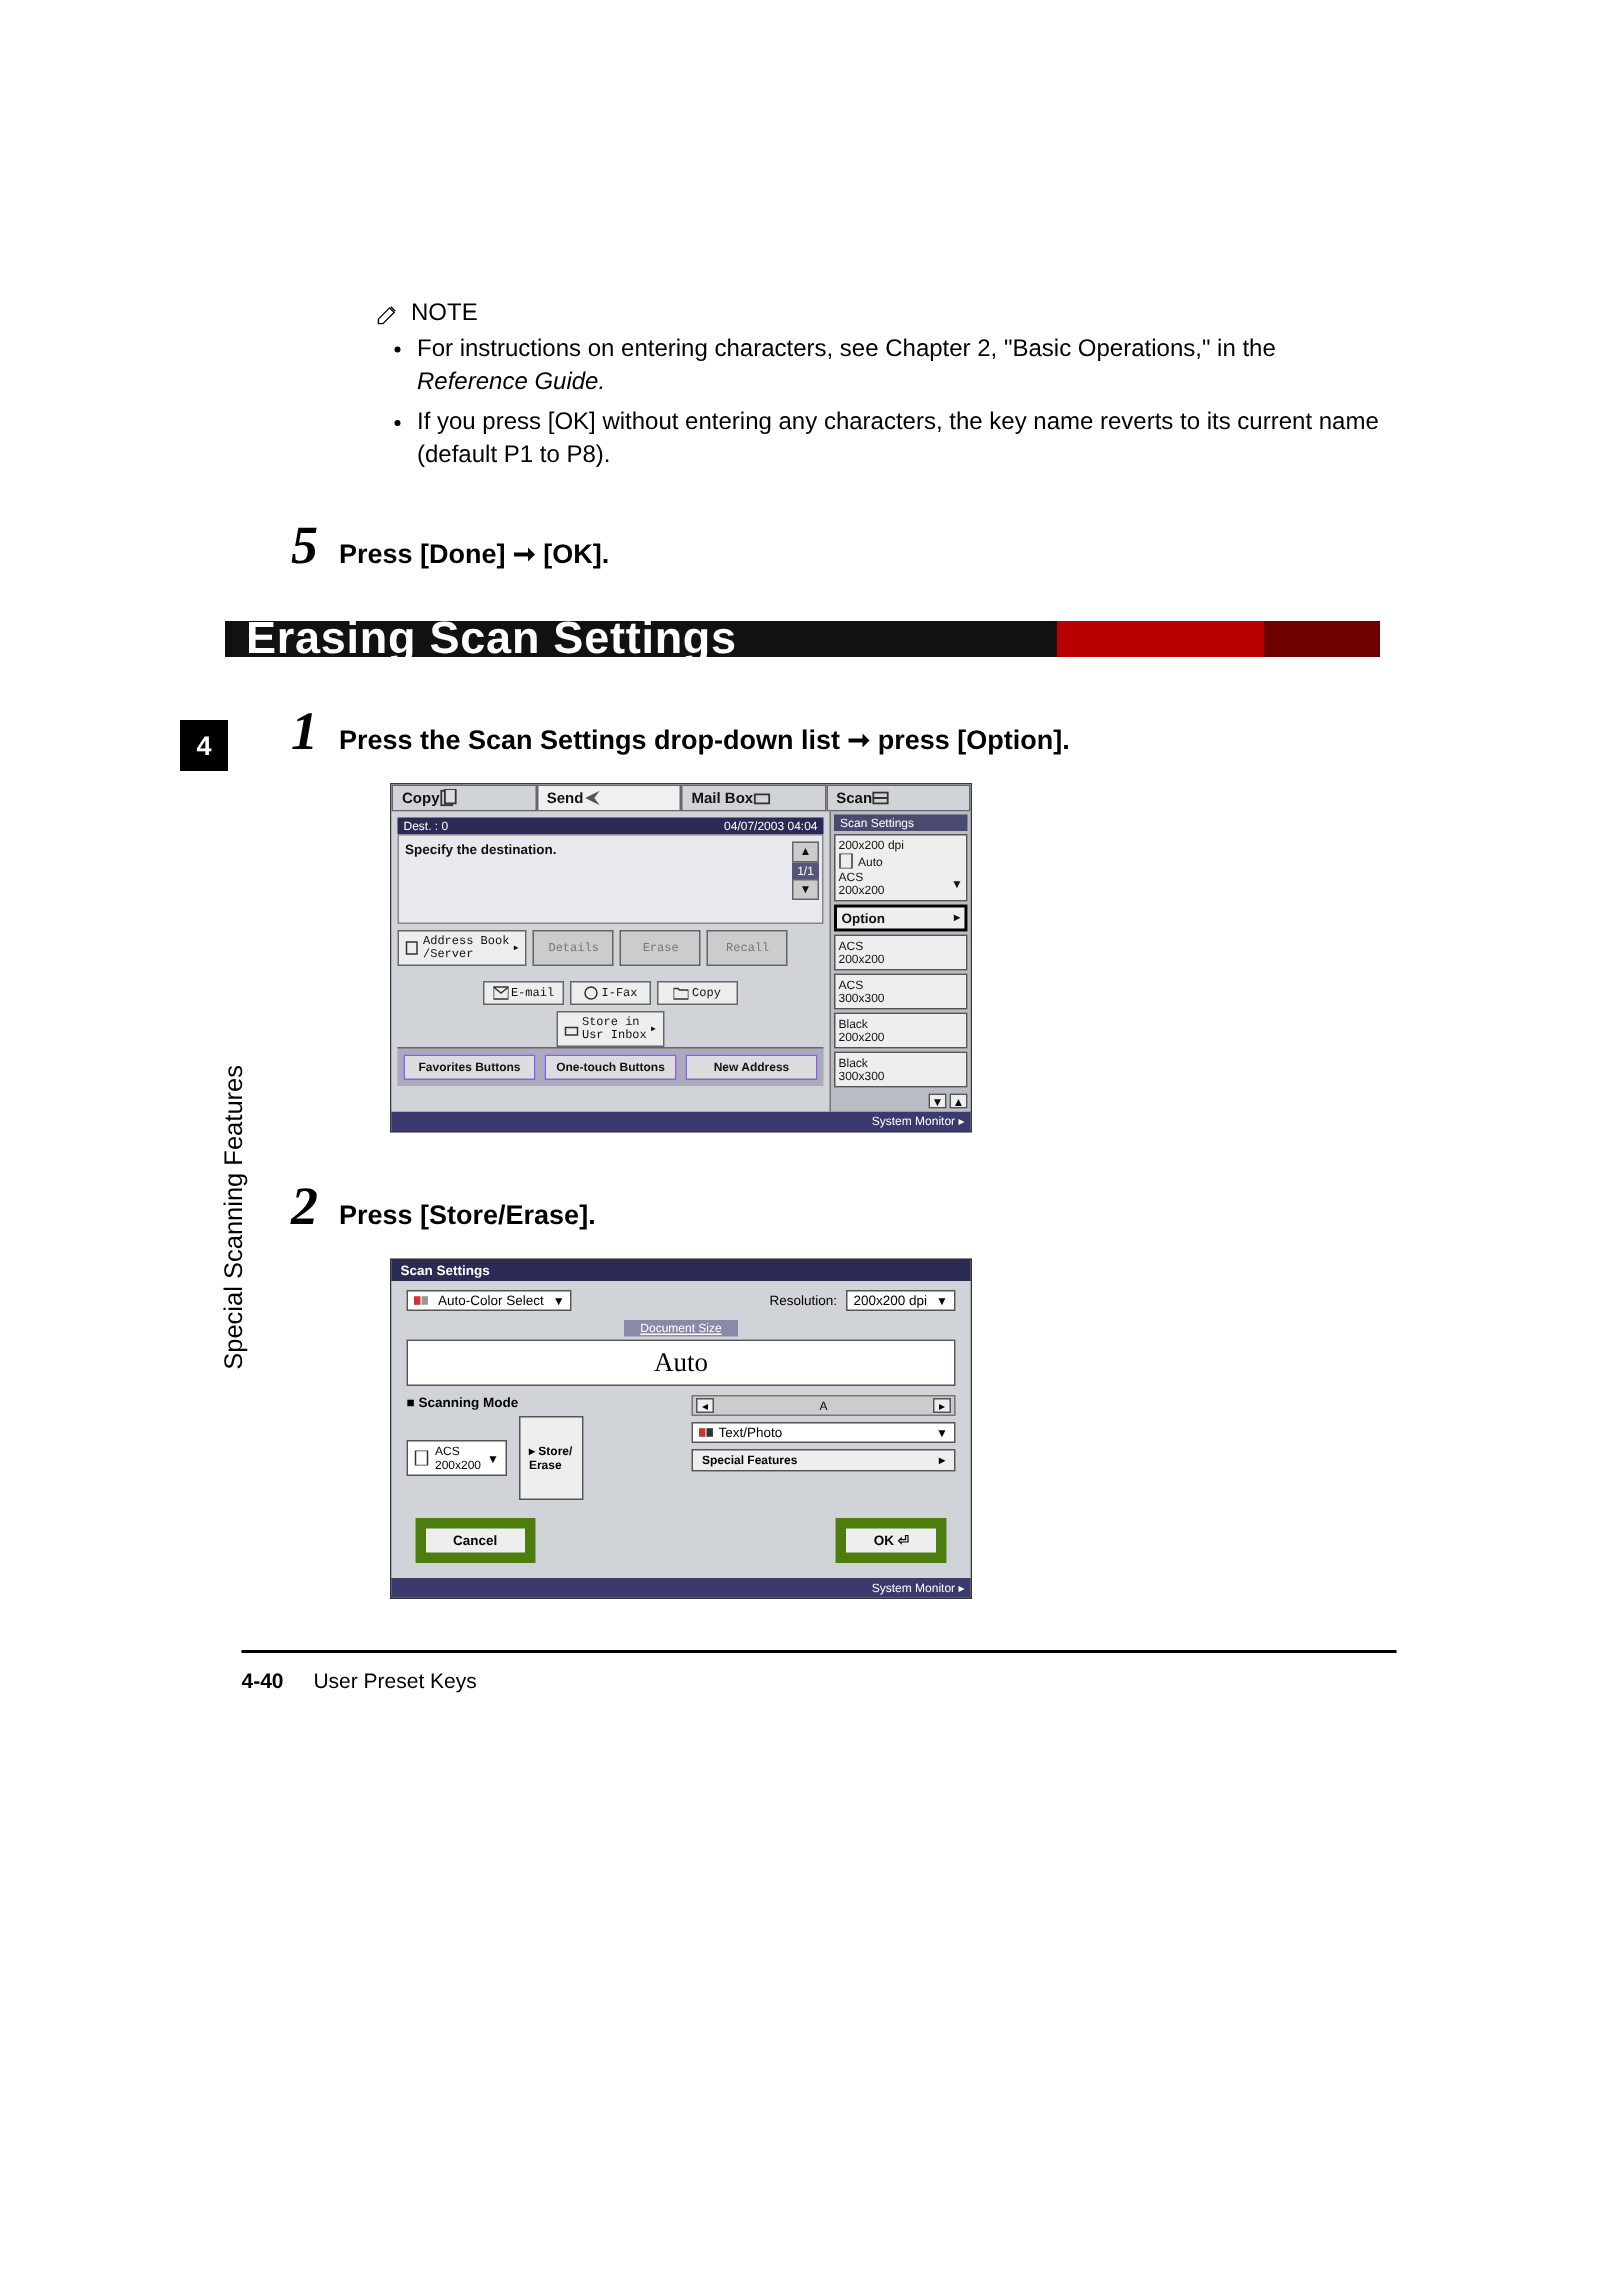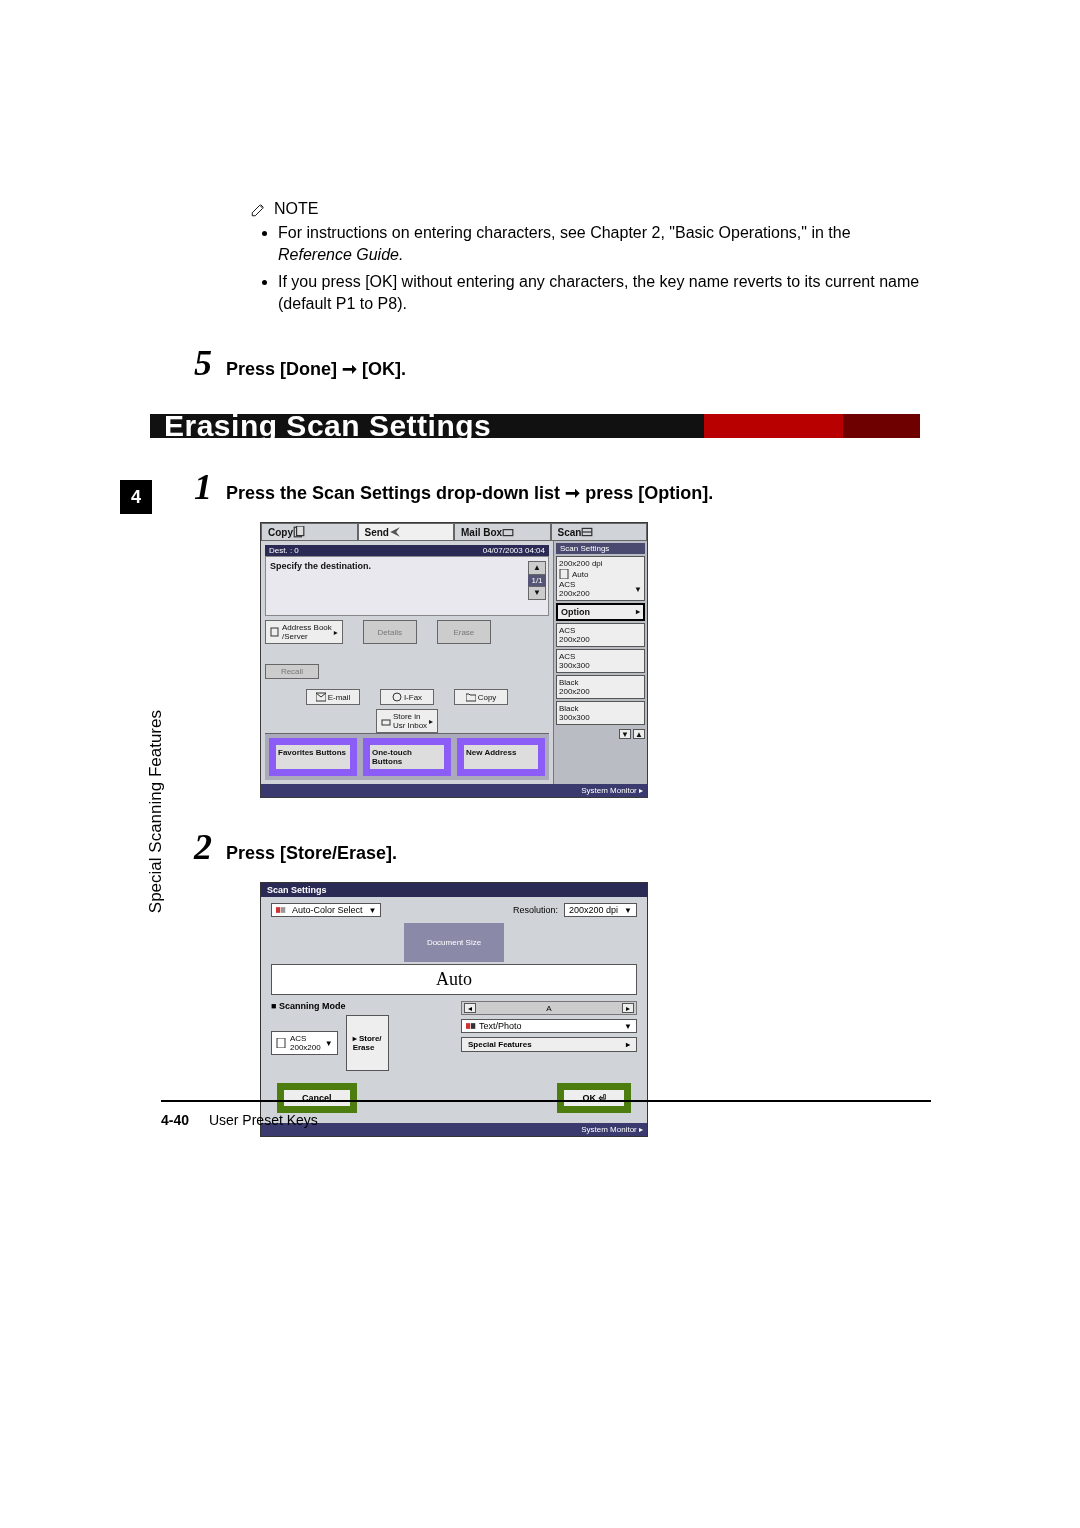--- a/index.html
+++ b/index.html
@@ -164,21 +164,21 @@
   .scrollbtn {
     width: 18px; height: 14px;
     background: #ccc; border: 1px solid #666;
     font-size: 8px; text-align: center; line-height: 12px;
   }
   .pagecount {
     background: #557; color: #fff;
     font-size: 8px; text-align: center;
     padding: 1px 0;
   }
-  .btnrow { display: flex; gap: 20px; margin-top: 4px; flex-wrap: wrap; }
+  .btnrow { display: flex; gap: 4px; margin-top: 4px; flex-wrap: wrap; font-family: Liberation Mono, monospace; }
   .sbtn {
     background: #eee;
     border: 1px solid #666;
     padding: 2px 4px;
     font-size: 8px;
     display: inline-flex;
     align-items: center;
     gap: 2px;
     min-width: 54px;
     justify-content: center;
@@ -187,24 +187,24 @@
   .minisvg { width: 10px; height: 10px; }
   .bottomrow {
     display: flex; gap: 6px;
     background: #aab;
     padding: 4px;
     border-top: 1px solid #666;
   }
   .bbtn {
     flex: 1;
     background: #ddd;
-    border: 7px solid #8b5cf6;
+    border: 1px solid #8b5cf6;
     font-size: 8px;
     padding: 3px 2px;
-    text-align: left;
+    text-align: center;
     font-weight: bold;
   }
   .sidebox {
     background: #eee;
     border: 1px solid #555;
     font-size: 8px;
     padding: 2px;
     display: flex;
     flex-direction: column;
     gap: 1px;
@@ -258,23 +258,24 @@
     gap: 6px;
     font-size: 9px;
   }
   .dropfield .chev { font-size: 8px; }
   .spacer { flex: 1; }
   .docsize-lbl {
     text-align: center;
     background: #8a8aa8;
     color: #fff;
     font-size: 8px;
-    padding: 15px;
-    width: 100px;
+    padding: 1px;
+    width: 76px;
     margin: 0 auto;
+    text-decoration: underline;
   }
   .autobox {
     background: #fff;
     border: 1px solid #555;
     text-align: center;
     font-family: "Times New Roman", serif;
     font-size: 18px;
     padding: 4px;
     margin: 2px auto 4px auto;
   }

